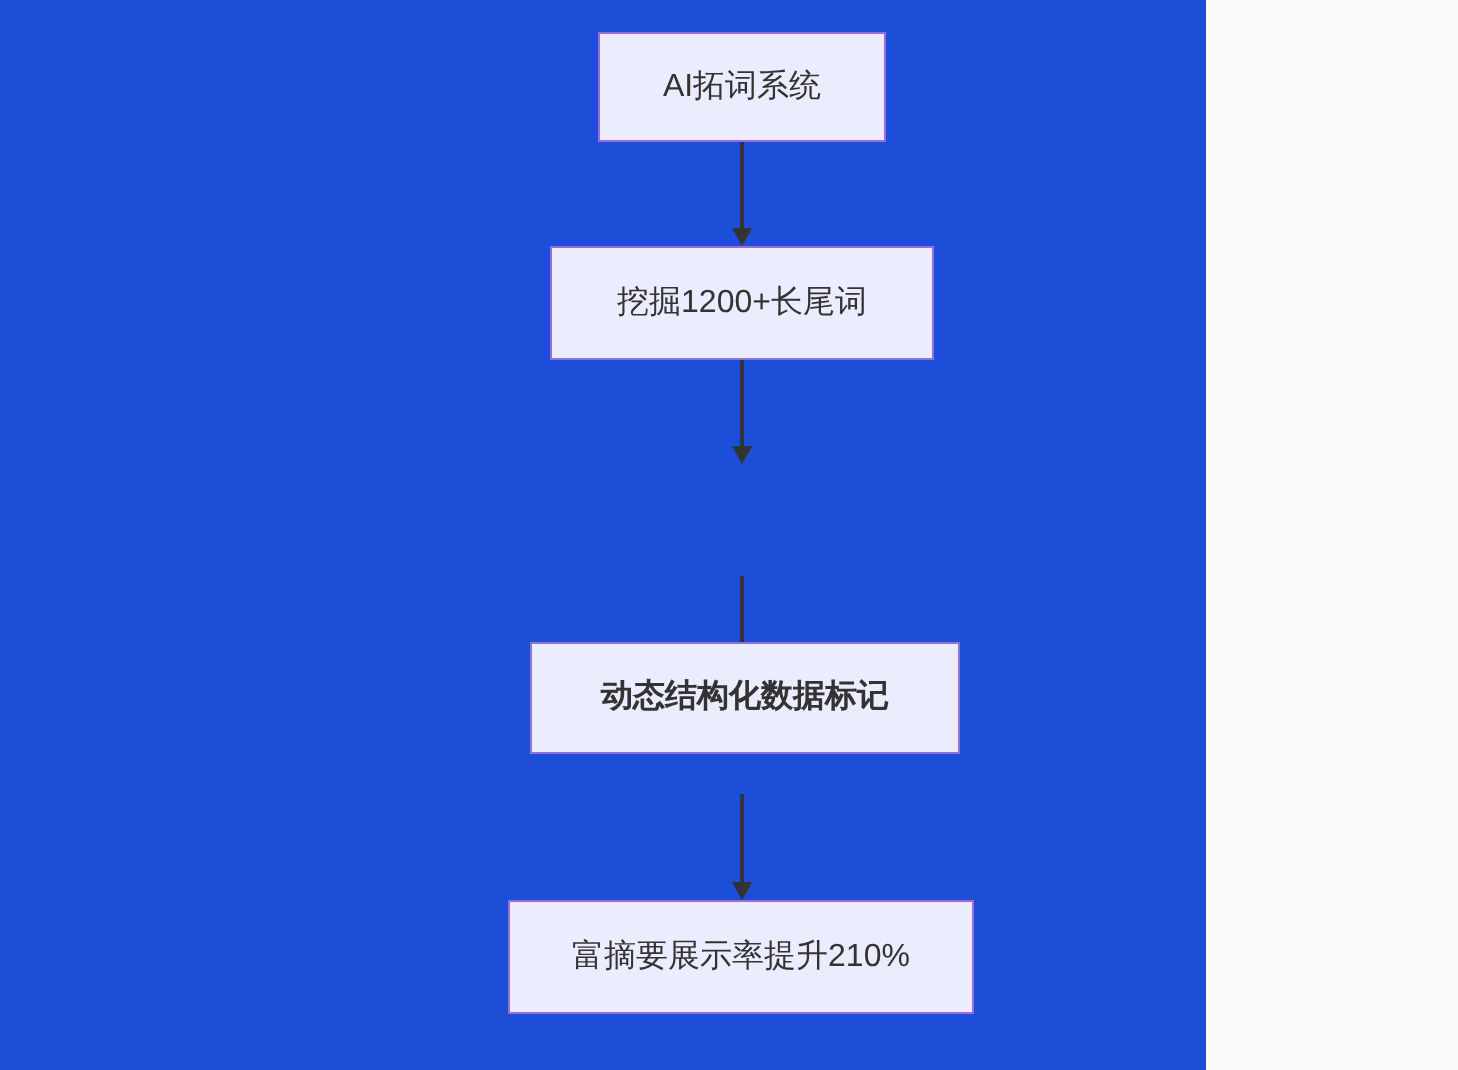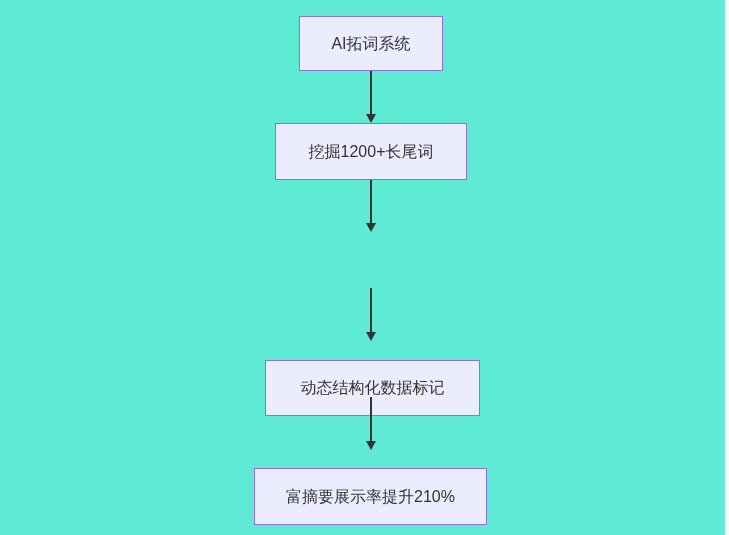--- a/index.html
+++ b/index.html
@@ -3,44 +3,44 @@
 <meta charset="utf-8">
 <style>
   html, body {
     margin: 0;
     padding: 0;
     background: #fafafa;
     font-family: "Liberation Sans", "DejaVu Sans", sans-serif;
   }
   .canvas {
     position: relative;
-    width: 725px;
+    width: 603px;
     height: 535px;
-    background: #5eead4;
+    background: #1d4ed8;
     overflow: hidden;
   }
   .node {
     position: absolute;
     box-sizing: border-box;
     background: #ECECFF;
     border: 1.5px solid #9370DB;
     color: #333333;
     font-size: 16px;
     line-height: 1;
     display: flex;
     align-items: center;
     justify-content: center;
     text-align: center;
     white-space: nowrap;
   }
   .n1 { left: 299px; top: 16px;  width: 144px; height: 55px; }
   .n2 { left: 275px; top: 123px; width: 192px; height: 57px; }
   .n3 { left: 261px; top: 232px; width: 226px; height: 56px; }
-  .n4 { left: 265px; top: 360px; width: 215px; height: 56px; }
-  .n5 { left: 254px; top: 450px; width: 233px; height: 57px; margin-top: 18px; }
+  .n4 { left: 265px; top: 321px; width: 215px; height: 56px; font-weight: bold; }
+  .n5 { left: 254px; top: 450px; width: 233px; height: 57px; }
 
   .edge-line {
     position: absolute;
     left: 370px;
     width: 1.5px;
     background: #333333;
   }
   .e1 { top: 71px;  height: 44px; }
   .e2 { top: 180px; height: 44px; }
   .e3 { top: 288px; height: 45px; }

